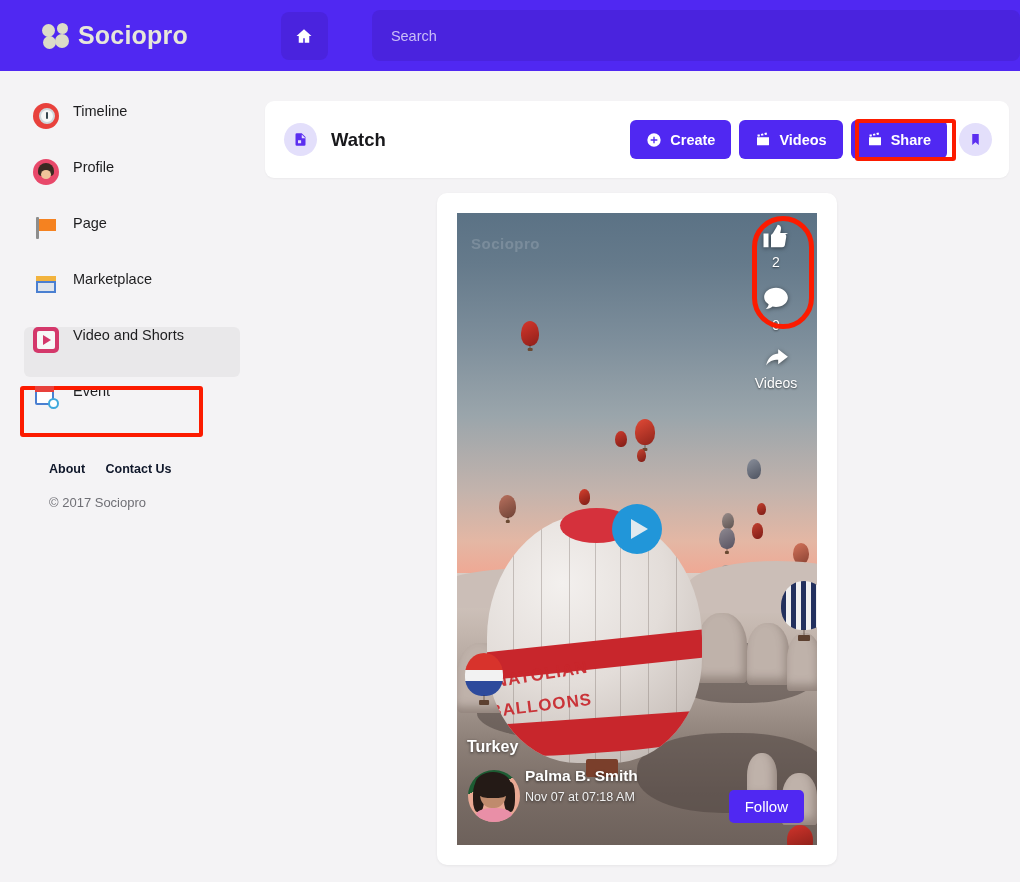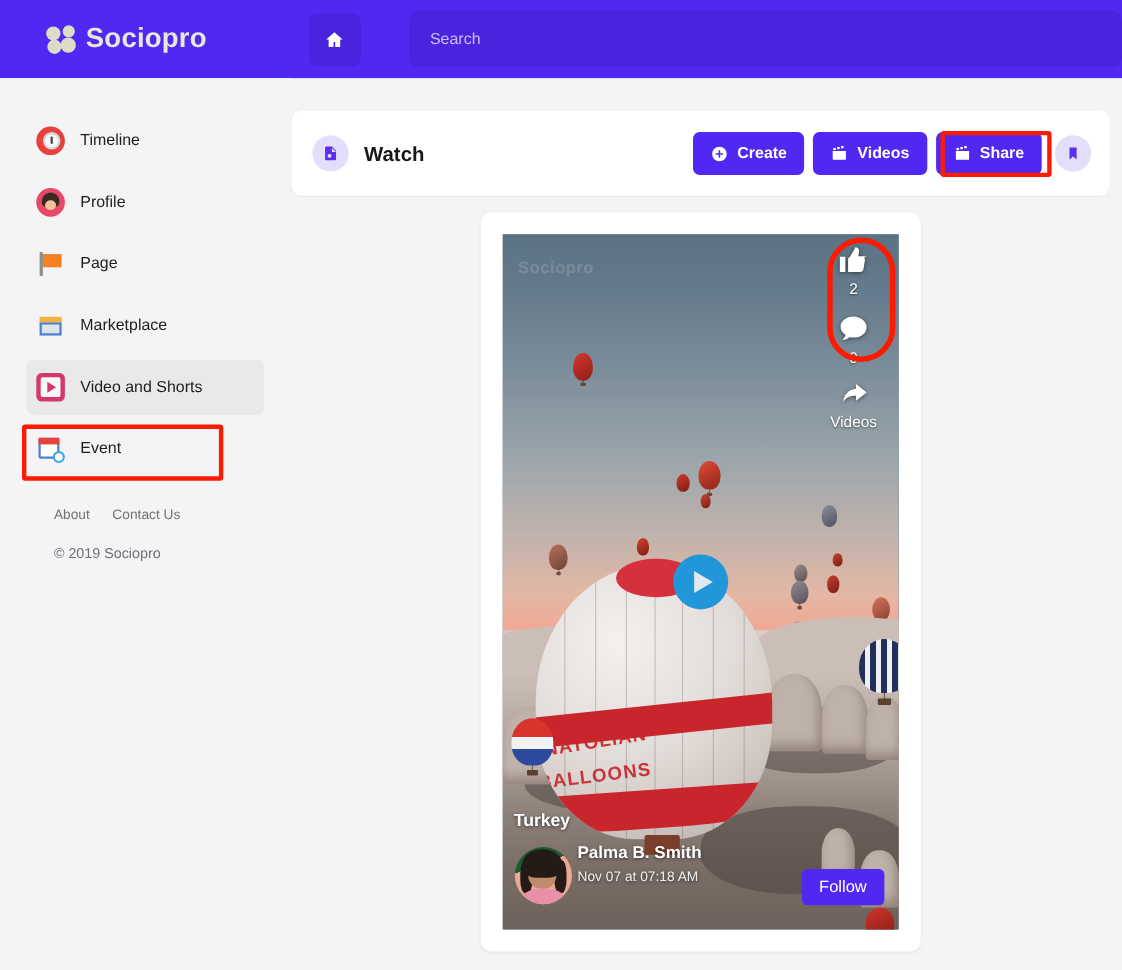--- a/index.html
+++ b/index.html
@@ -50,21 +50,21 @@
   }
   .search-wrap input::placeholder { color: #c9bdf7; }
 
   
   .sidebar {
     position: absolute; left: 0; top: 71px; width: 264px; height: 811px;
     background: #f4f3f5;
   }
   .nav { padding-top: 32px; }
   .nav-item {
-    position: relative; display: flex; align-items: center;
+    position: relative; display: flex; align-items: flex-start;
     height: 50px; margin: 0 24px 6px 24px; padding-left: 9px;
     border-radius: 6px; cursor: pointer;
   }
   .nav-item.active { background: #e9e8ea; margin-right: 24px; width: 216px; }
   .nav-icon {
     width: 26px; height: 26px; margin-right: 14px; flex: 0 0 26px;
     position: relative; display:flex; align-items:center; justify-content:center;
   }
   .nav-label { font-size: 14.5px; color: #1d1d1f; font-weight: 500; }
 
@@ -111,22 +111,22 @@
   .ic-blog i{ position:absolute; left:4px; top:12px; width:8px;height:8px; background:#d63a2f; z-index:3;}
 
   .sidebar-highlight {
     position: absolute; left: 20px; top: 386px; width: 183px; height: 51px;
     border: 4px solid #fc1b00; border-radius: 3px; pointer-events: none;
   }
 
   .foot-links { margin: 26px 0 0 49px; }
   .foot-row { margin-bottom: 10px; }
   .foot-link {
-    font-size: 12.5px; color: #737373; margin-right: 16px;
-    text-decoration: none; cursor: pointer;
+    font-size: 12.5px; color: #0f172a; margin-right: 16px;
+    text-decoration: none; cursor: pointer; font-weight: bold;
   }
   .copyright { margin: 18px 0 0 49px; font-size: 13px; color: #6f6f75; }
 
   
   .watch-card {
     position: absolute; left: 265px; top: 101px; width: 744px; height: 77px;
     background: #ffffff; border-radius: 9px; display: flex; align-items: center;
     box-shadow: 0 1px 2px rgba(0,0,0,.04);
   }
   .watch-ic {
@@ -383,21 +383,21 @@
     </div>
 
   </nav>
 
   <div class="foot-links">
     <div class="foot-row">
       <a class="foot-link">About</a>
       <a class="foot-link">Contact Us</a>
     </div>
   </div>
-  <div class="copyright">© 2019 Sociopro</div>
+  <div class="copyright">© 2017 Sociopro</div>
 </div>
 
 <div class="sidebar-highlight"></div>
 
 <div class="watch-card">
   <span class="watch-ic">
     <svg viewBox="0 0 24 24">
         <path d="M14 2H6a2 2 0 0 0-2 2v16a2 2 0 0 0 2 2h12a2 2 0 0 0 2-2V8zm0 2 6 6h-6zM8 13h5v5H8z"></path>
       </svg>
   </span>

